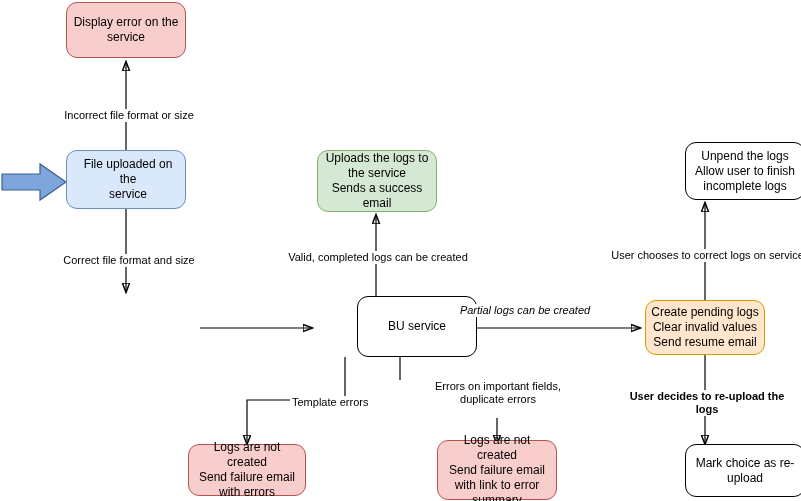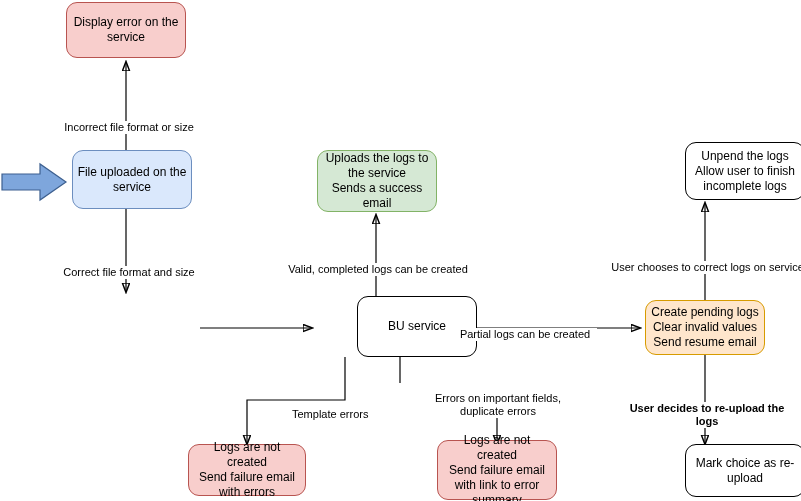--- a/index.html
+++ b/index.html
@@ -38,21 +38,20 @@
 
   .edge-label {
     position: absolute;
     font-size: 11px;
     line-height: 13px;
     color: #000000;
     background: #ffffff;
     text-align: center;
     white-space: pre-line;
     padding: 0 2px;
-    margin-top: 12px;
   }
   svg.wires {
     position: absolute;
     left: 0;
     top: 0;
     width: 801px;
     height: 501px;
     pointer-events: none;
   }
   svg.wires path, svg.wires line { stroke: #000000; stroke-width: 1.2; fill: none; }
@@ -91,21 +90,21 @@
     <path d="M400,383 L400,383"></path>
   </svg>
 
   <svg class="blockarrow" style="left:0px; top:160px;" width="70" height="44" viewBox="0 0 70 44">
     <path d="M2,14 L40,14 L40,4 L66,22 L40,40 L40,30 L2,30 Z" fill="#7ea6dc" stroke="#3c5f8f" stroke-width="1.2"></path>
   </svg>
 
   <div class="node pink" style="left:66px; top:2px; width:120px; height:56px;">Display error on the
 service</div>
 
-  <div class="node blue" style="left:72px; top:150px; width:120px; height:59px;">File uploaded on the
+  <div class="node blue" style="left:66px; top:150px; width:120px; height:59px;padding-left:8px;">File uploaded on the
 service</div>
 
 
   <div class="node green" style="left:317px; top:150px; width:120px; height:62px;">Uploads the logs to
 the service
 Sends a success
 email</div>
 
   <div class="node white" style="left:317px; top:296px; width:120px; height:61px;">BU service</div>
 
@@ -128,21 +127,21 @@
 
   <div class="node white" style="left:645px; top:444px; width:120px; height:53px;">Mark choice as re-
 upload</div>
 
   <div class="edge-label" style="left:56px; top:109px; width:142px;">Incorrect file format or size</div>
 
   <div class="edge-label" style="left:281px; top:251px; width:190px;">Valid, completed logs can be created</div>
 
   <div class="edge-label" style="left:56px; top:254px; width:142px;">Correct file format and size</div>
 
-  <div class="edge-label" style="left:453px; top:316px; width:140px;">Partial logs can be created</div>
+  <div class="edge-label" style="left:453px; top:304px; width:140px;font-style:italic;">Partial logs can be created</div>
 
   <div class="edge-label" style="left:607px; top:249px; width:197px;">User chooses to correct logs on service</div>
 
   <div class="edge-label" style="left:616px; top:390px; width:178px;font-weight:bold;">User decides to re-upload the logs</div>
 
   <div class="edge-label" style="left:290px; top:396px; width:84px; text-align:left;">Template errors</div>
 
   <div class="edge-label" style="left:396px; top:380px; width:200px;">Errors on important fields,
 duplicate errors</div>
 

